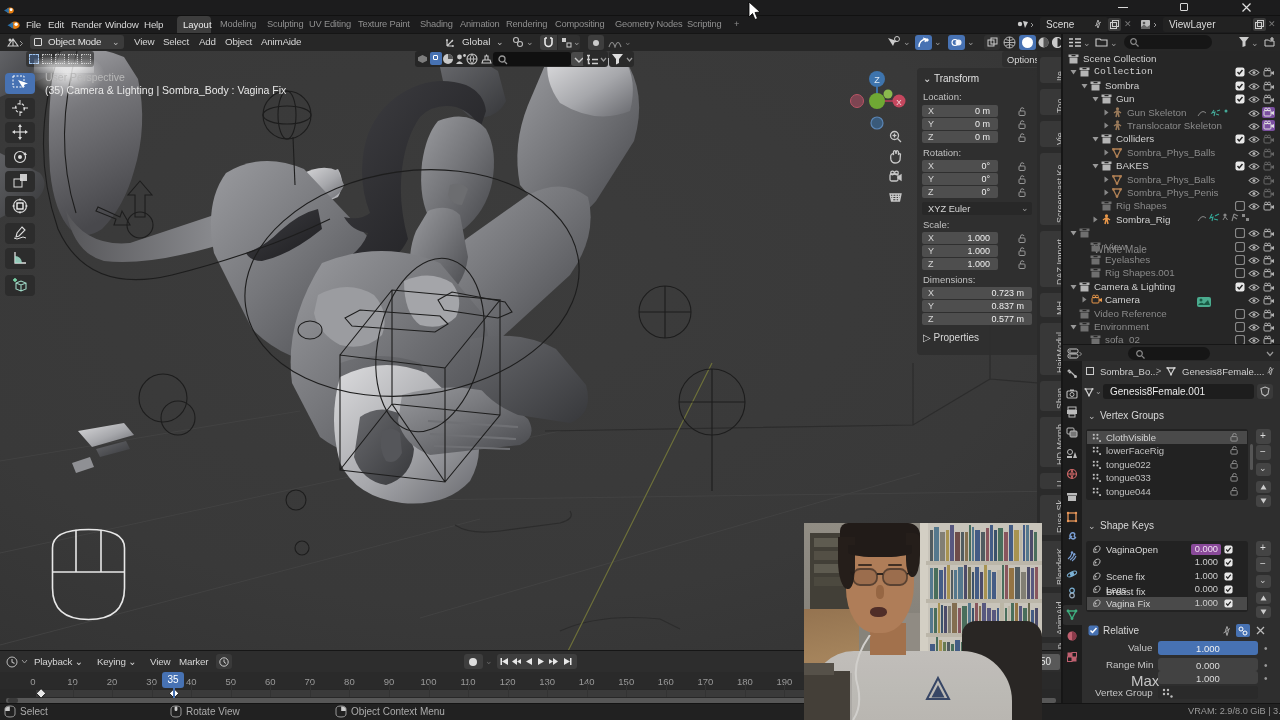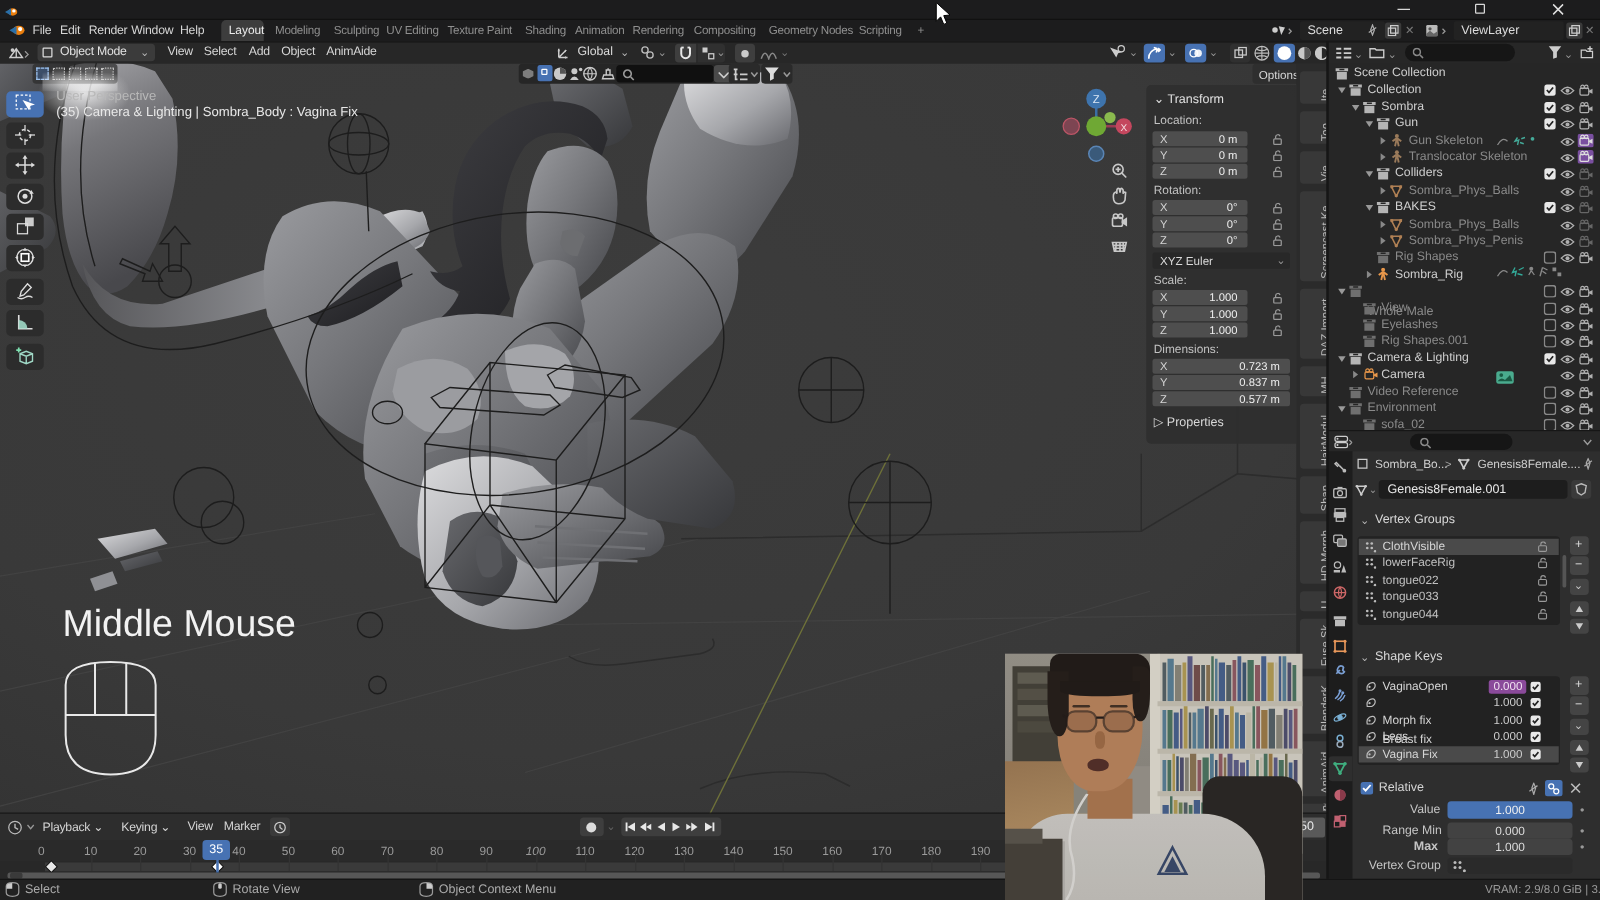--- a/index.html
+++ b/index.html
@@ -591,21 +591,21 @@
     </svg>
 <span class="abs" style="left:1083px;top:53px;font-size:9.8px;color:#cfcfcf;white-space:nowrap;">Scene Collection</span>
 <svg class="abs" style="left:1070px;top:69.4px;" width="7" height="6" viewBox="0 0 7 6">
       <path d="M0.5 1 L6.5 1 L3.5 5.5 Z" fill="#999"></path>
     </svg>
 <svg class="abs" style="left:1079px;top:67.4px;" width="11" height="10" viewBox="0 0 11 10">
       <path d="M0.5 0.5 H10.5 V3 H0.5 Z" fill="#b5b5b5"></path>
       <path d="M1.5 3.5 H9.5 V9.5 H1.5 Z" fill="#b5b5b5"></path>
       <rect x="3.5" y="1" width="4" height="1.2" fill="#262626"></rect>
     </svg>
-<span class="abs" style="left:1094px;top:66.4px;font-size:9.8px;color:#cfcfcf;white-space:nowrap;">Collection</span>
+<span class="abs" style="left:1094px;top:66.4px;font-size:9.8px;color:#cfcfcf;white-space:nowrap;font-family:Liberation Mono, monospace;">Collection</span>
 <svg class="abs" style="left:1235px;top:67.4px;" width="10" height="10" viewBox="0 0 10 10">
       <rect x="0.5" y="0.5" width="9" height="9" rx="2" fill="#e8e8e8"></rect>
       <path d="M2.5 5 L4.2 7 L7.5 3" stroke="#222" stroke-width="1.4" fill="none"></path>
     </svg>
 <svg class="abs" style="left:1248px;top:68.4px;" width="12" height="9" viewBox="0 0 12 9">
       <path d="M1 4.5 Q6 -1 11 4.5 Q6 10 1 4.5 Z" fill="none" stroke="#b0b0b0" stroke-width="1.1"></path>
       <circle cx="6" cy="4.5" r="1.6" fill="#b0b0b0"></circle>
     </svg>
 <svg class="abs" style="left:1262px;top:67.4px;" width="13" height="11" viewBox="0 0 13 11">
       <rect x="2" y="3.5" width="7" height="5.5" rx="1" fill="none" stroke="#b0b0b0" stroke-width="1"></rect>
@@ -1245,21 +1245,21 @@
 <span class="abs" style="left:1106px;top:557.4px;font-size:9.5px;color:#d5d5d5;white-space:nowrap;margin-top:29px;">Breast fix</span>
 <span class="abs" style="left:1182px;top:557.4px;width:36px;font-size:9.3px;color:#cccccc;text-align:right;">1.000</span>
 <svg class="abs" style="left:1224px;top:558.4px;" width="9" height="9" viewBox="0 0 10 10">
       <rect x="0.5" y="0.5" width="9" height="9" rx="2" fill="#e8e8e8"></rect>
       <path d="M2.5 5 L4.2 7 L7.5 3" stroke="#222" stroke-width="1.4" fill="none"></path>
     </svg>
 <svg class="abs" style="left:1092px;top:571.8px;" width="9" height="9" viewBox="0 0 10 10">
       <path d="M2 8 Q1 4 4 2 Q8 0 9 3 Q9.5 6 6 8 Z" fill="none" stroke="#bbb" stroke-width="1.1"></path>
       <circle cx="4" cy="5" r="1" fill="#bbb"></circle>
     </svg>
-<span class="abs" style="left:1106px;top:570.8px;font-size:9.5px;color:#d5d5d5;white-space:nowrap;">Morph fix</span>
+<span class="abs" style="left:1106px;top:570.8px;font-size:9.5px;color:#d5d5d5;white-space:nowrap;">Scene fix</span>
 <span class="abs" style="left:1182px;top:570.8px;width:36px;font-size:9.3px;color:#cccccc;text-align:right;">1.000</span>
 <svg class="abs" style="left:1224px;top:571.8px;" width="9" height="9" viewBox="0 0 10 10">
       <rect x="0.5" y="0.5" width="9" height="9" rx="2" fill="#e8e8e8"></rect>
       <path d="M2.5 5 L4.2 7 L7.5 3" stroke="#222" stroke-width="1.4" fill="none"></path>
     </svg>
 <svg class="abs" style="left:1092px;top:585.1999999999999px;" width="9" height="9" viewBox="0 0 10 10">
       <path d="M2 8 Q1 4 4 2 Q8 0 9 3 Q9.5 6 6 8 Z" fill="none" stroke="#bbb" stroke-width="1.1"></path>
       <circle cx="4" cy="5" r="1" fill="#bbb"></circle>
     </svg>
 <span class="abs" style="left:1106px;top:584.1999999999999px;font-size:9.5px;color:#d5d5d5;white-space:nowrap;">Legs</span>
@@ -1311,21 +1311,21 @@
       <path d="M1 1 L8 8 M8 1 L1 8" stroke="#bbb" stroke-width="1.3"></path>
     </svg>
 <span class="abs" style="left:1128px;top:642px;font-size:9.8px;color:#c5c5c5;text-align:right;white-space:nowrap;">Value</span>
 <span class="abs" style="left:1158px;top:641px;width:100px;height:14px;background:#4772b3;border-radius:3px;"></span>
 <span class="abs" style="left:1158px;top:643px;width:100px;font-size:9.5px;color:#f0f0f0;text-align:center;">1.000</span>
 <span class="abs" style="left:1264px;top:643px;font-size:10px;color:#999;white-space:nowrap;">•</span>
 <span class="abs" style="left:1106px;top:659px;font-size:9.8px;color:#c5c5c5;white-space:nowrap;">Range Min</span>
 <span class="abs" style="left:1158px;top:658px;width:100px;height:13px;background:#424242;border-radius:3px;"></span>
 <span class="abs" style="left:1158px;top:660px;width:100px;font-size:9.5px;color:#ddd;text-align:center;">0.000</span>
 <span class="abs" style="left:1264px;top:660px;font-size:10px;color:#999;white-space:nowrap;">•</span>
-<span class="abs" style="left:1131px;top:672px;font-size:10px;color:#c5c5c5;white-space:nowrap;font-weight:bold;">Max</span>
+<span class="abs" style="left:1131px;top:672px;font-size:15px;color:#c5c5c5;white-space:nowrap;">Max</span>
 <span class="abs" style="left:1158px;top:671px;width:100px;height:13px;background:#424242;border-radius:3px;"></span>
 <span class="abs" style="left:1158px;top:673px;width:100px;font-size:9.5px;color:#ddd;text-align:center;">1.000</span>
 <span class="abs" style="left:1264px;top:673px;font-size:10px;color:#999;white-space:nowrap;">•</span>
 <span class="abs" style="left:1095px;top:687px;font-size:9.8px;color:#c5c5c5;white-space:nowrap;">Vertex Group</span>
 <span class="abs" style="left:1158px;top:686px;width:100px;height:13px;background:#2a2a2a;border-radius:3px;"></span>
 <svg class="abs" style="left:1162px;top:688px;" width="12" height="10" viewBox="0 0 12 10">
       <circle cx="2" cy="2" r="1.2" fill="#bbb"></circle>
       <circle cx="6" cy="2" r="1.2" fill="#bbb"></circle>
       <circle cx="2" cy="6" r="1.2" fill="#bbb"></circle>
       <circle cx="6" cy="6" r="1.2" fill="#bbb"></circle>
@@ -1368,21 +1368,21 @@
 <span class="abs" style="left:21.0px;top:676px;width:24px;font-size:9.5px;color:#9a9a9a;text-align:center;">0</span>
 <span class="abs" style="left:60.55px;top:676px;width:24px;font-size:9.5px;color:#9a9a9a;text-align:center;">10</span>
 <span class="abs" style="left:100.1px;top:676px;width:24px;font-size:9.5px;color:#9a9a9a;text-align:center;">20</span>
 <span class="abs" style="left:139.65px;top:676px;width:24px;font-size:9.5px;color:#9a9a9a;text-align:center;">30</span>
 <span class="abs" style="left:179.2px;top:676px;width:24px;font-size:9.5px;color:#9a9a9a;text-align:center;">40</span>
 <span class="abs" style="left:218.75px;top:676px;width:24px;font-size:9.5px;color:#9a9a9a;text-align:center;">50</span>
 <span class="abs" style="left:258.3px;top:676px;width:24px;font-size:9.5px;color:#9a9a9a;text-align:center;">60</span>
 <span class="abs" style="left:297.85px;top:676px;width:24px;font-size:9.5px;color:#9a9a9a;text-align:center;">70</span>
 <span class="abs" style="left:337.4px;top:676px;width:24px;font-size:9.5px;color:#9a9a9a;text-align:center;">80</span>
 <span class="abs" style="left:376.95px;top:676px;width:24px;font-size:9.5px;color:#9a9a9a;text-align:center;">90</span>
-<span class="abs" style="left:416.5px;top:676px;width:24px;font-size:9.5px;color:#9a9a9a;text-align:center;font-style:italic;">100</span>
+<span class="abs" style="left:416.5px;top:676px;width:24px;font-size:9.5px;color:#9a9a9a;text-align:center;">100</span>
 <span class="abs" style="left:456.05px;top:676px;width:24px;font-size:9.5px;color:#9a9a9a;text-align:center;">110</span>
 <span class="abs" style="left:495.6px;top:676px;width:24px;font-size:9.5px;color:#9a9a9a;text-align:center;">120</span>
 <span class="abs" style="left:535.15px;top:676px;width:24px;font-size:9.5px;color:#9a9a9a;text-align:center;">130</span>
 <span class="abs" style="left:574.7px;top:676px;width:24px;font-size:9.5px;color:#9a9a9a;text-align:center;">140</span>
 <span class="abs" style="left:614.25px;top:676px;width:24px;font-size:9.5px;color:#9a9a9a;text-align:center;">150</span>
 <span class="abs" style="left:653.8px;top:676px;width:24px;font-size:9.5px;color:#9a9a9a;text-align:center;">160</span>
 <span class="abs" style="left:693.35px;top:676px;width:24px;font-size:9.5px;color:#9a9a9a;text-align:center;">170</span>
 <span class="abs" style="left:732.9px;top:676px;width:24px;font-size:9.5px;color:#9a9a9a;text-align:center;">180</span>
 <span class="abs" style="left:772.45px;top:676px;width:24px;font-size:9.5px;color:#9a9a9a;text-align:center;">190</span>
 <span class="abs" style="left:0px;top:689px;width:1062px;height:14px;background:#282828;"></span>
@@ -1439,21 +1439,20 @@
       <path d="M10.8 4 Q10.8 1.4 6.2 1.4 L6.2 6 L10.8 6 Z" fill="#ccc"></path>
     </svg>
 <span class="abs" style="left:351px;top:706px;font-size:10px;color:#ababab;white-space:nowrap;">Object Context Menu</span>
 <span class="abs" style="left:1188px;top:706px;font-size:9.2px;color:#9a9a9a;white-space:nowrap;">VRAM: 2.9/8.0 GiB  |  3.4.0</span>
 <span class="abs" style="left:0px;top:33px;width:1280px;height:1px;background:#151515;"></span>
 <span class="abs" style="left:1061px;top:33px;width:2px;height:670px;background:#161616;"></span>
 <span class="abs" style="left:0px;top:650px;width:1062px;height:1px;background:#161616;"></span>
 <span class="abs" style="left:1062px;top:344px;width:218px;height:1px;background:#161616;"></span>
 <span class="abs" style="left:0px;top:703px;width:1280px;height:1px;background:#141414;"></span>
 <span class="abs" style="left:0px;top:15px;width:1280px;height:1px;background:#111;"></span>
-<span class="abs" style="left:50px;top:483px;font-size:30px;color:#f2f2f2;white-space:nowrap;">Middle Mouse</span>
 <svg class="abs" style="left:51px;top:528px;" width="75" height="93" viewBox="0 0 75 93">
 <path d="M1.5 20 Q1.5 1.5 37.5 1.5 Q73.5 1.5 73.5 20 L73.5 60 Q73.5 91.5 37.5 91.5 Q1.5 91.5 1.5 60 Z" fill="none" stroke="#e8e8e8" stroke-width="1.6"></path>
 <line x1="1.5" y1="44" x2="73.5" y2="44" stroke="#e8e8e8" stroke-width="1.6"></line>
 <line x1="25" y1="1.8" x2="25" y2="44" stroke="#e8e8e8" stroke-width="1.6"></line>
 <line x1="50" y1="1.8" x2="50" y2="44" stroke="#e8e8e8" stroke-width="1.6"></line>
 </svg>
 <div class="abs" style="left:804px;top:523px;width:238px;height:197px;overflow:hidden;background:#97928a;">
 <span class="abs" style="left:0;top:0;width:130px;height:90px;background:linear-gradient(180deg,#98948b,#8e8a81);"></span>
 <span class="abs" style="left:6px;top:10px;width:52px;height:78px;background:#454239;"></span>
 <span class="abs" style="left:10px;top:15px;width:44px;height:9px;background:#635f54;"></span>

